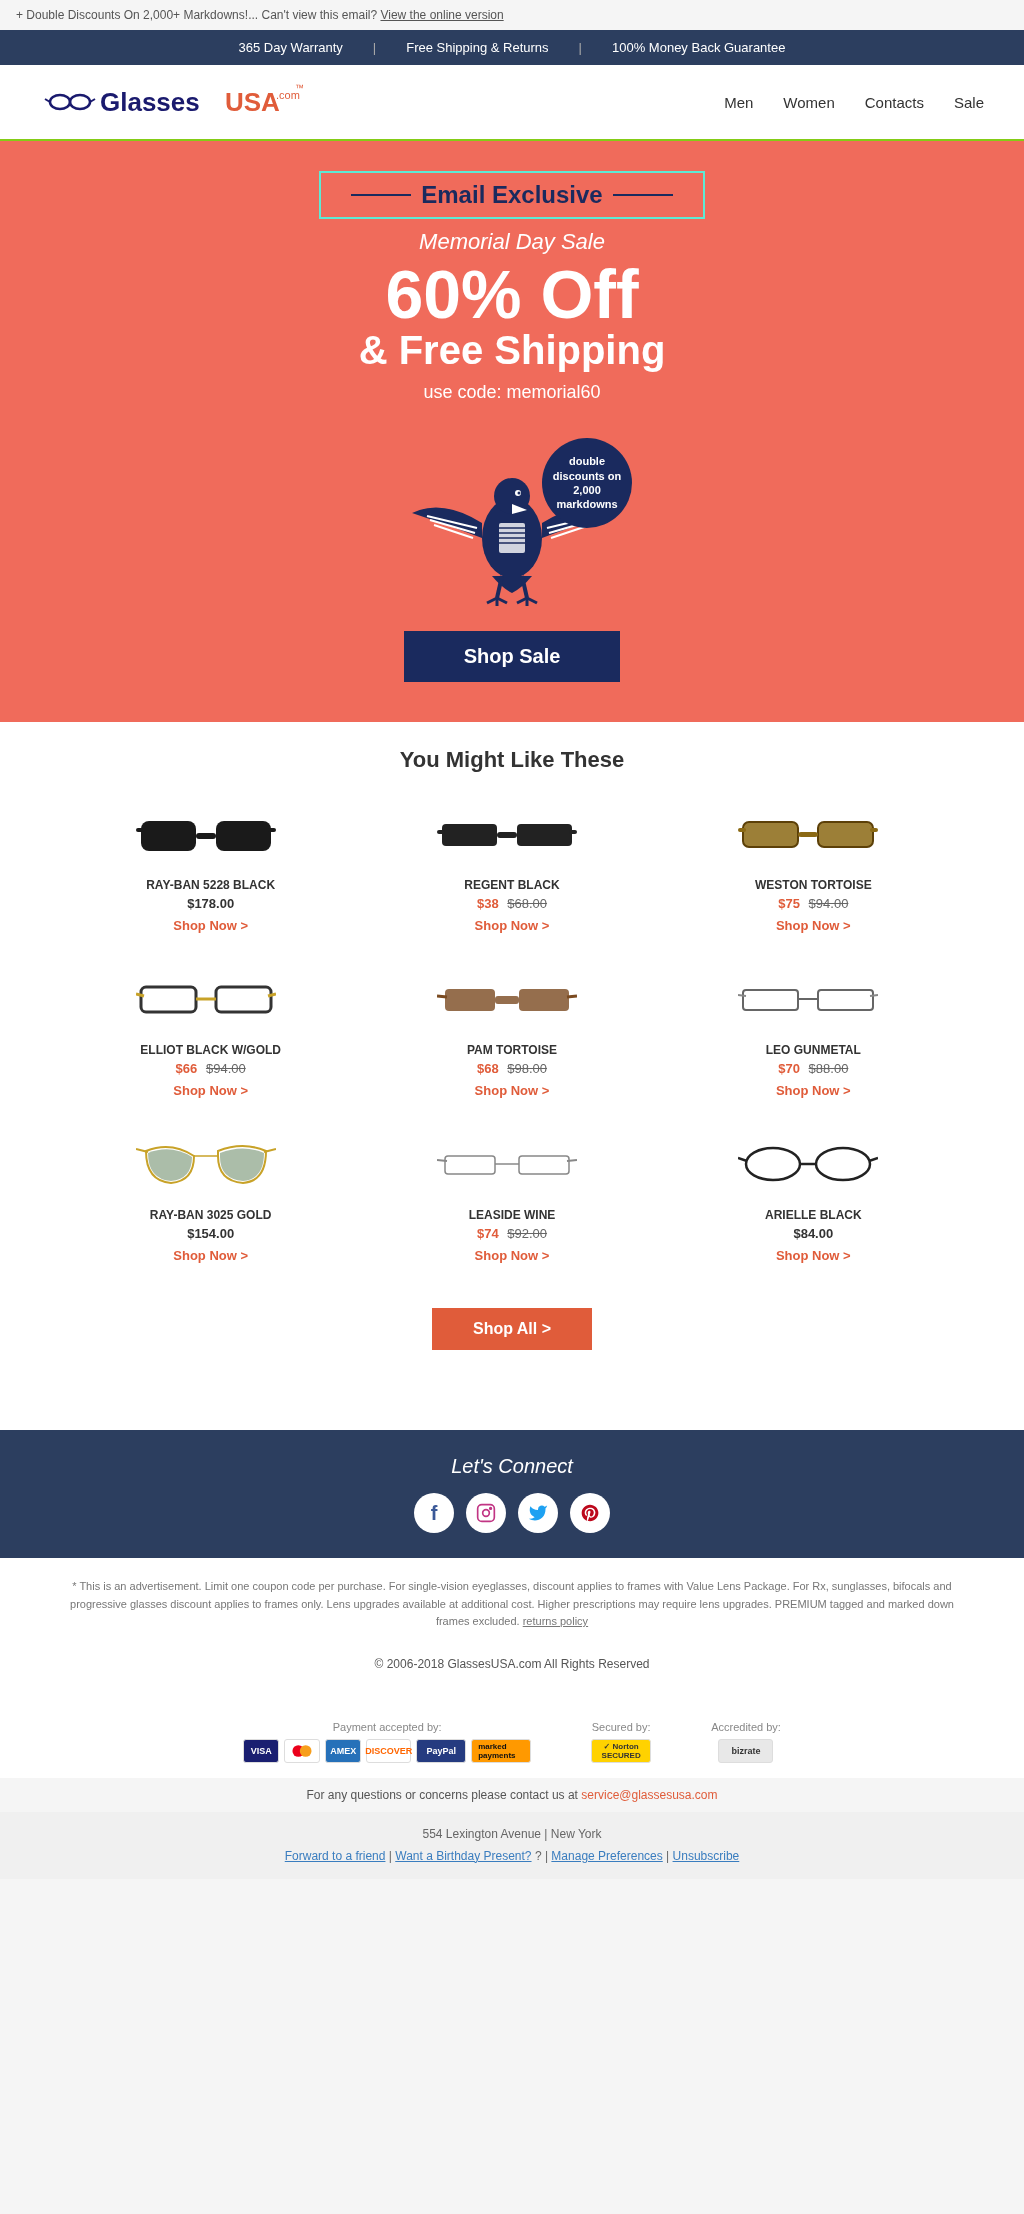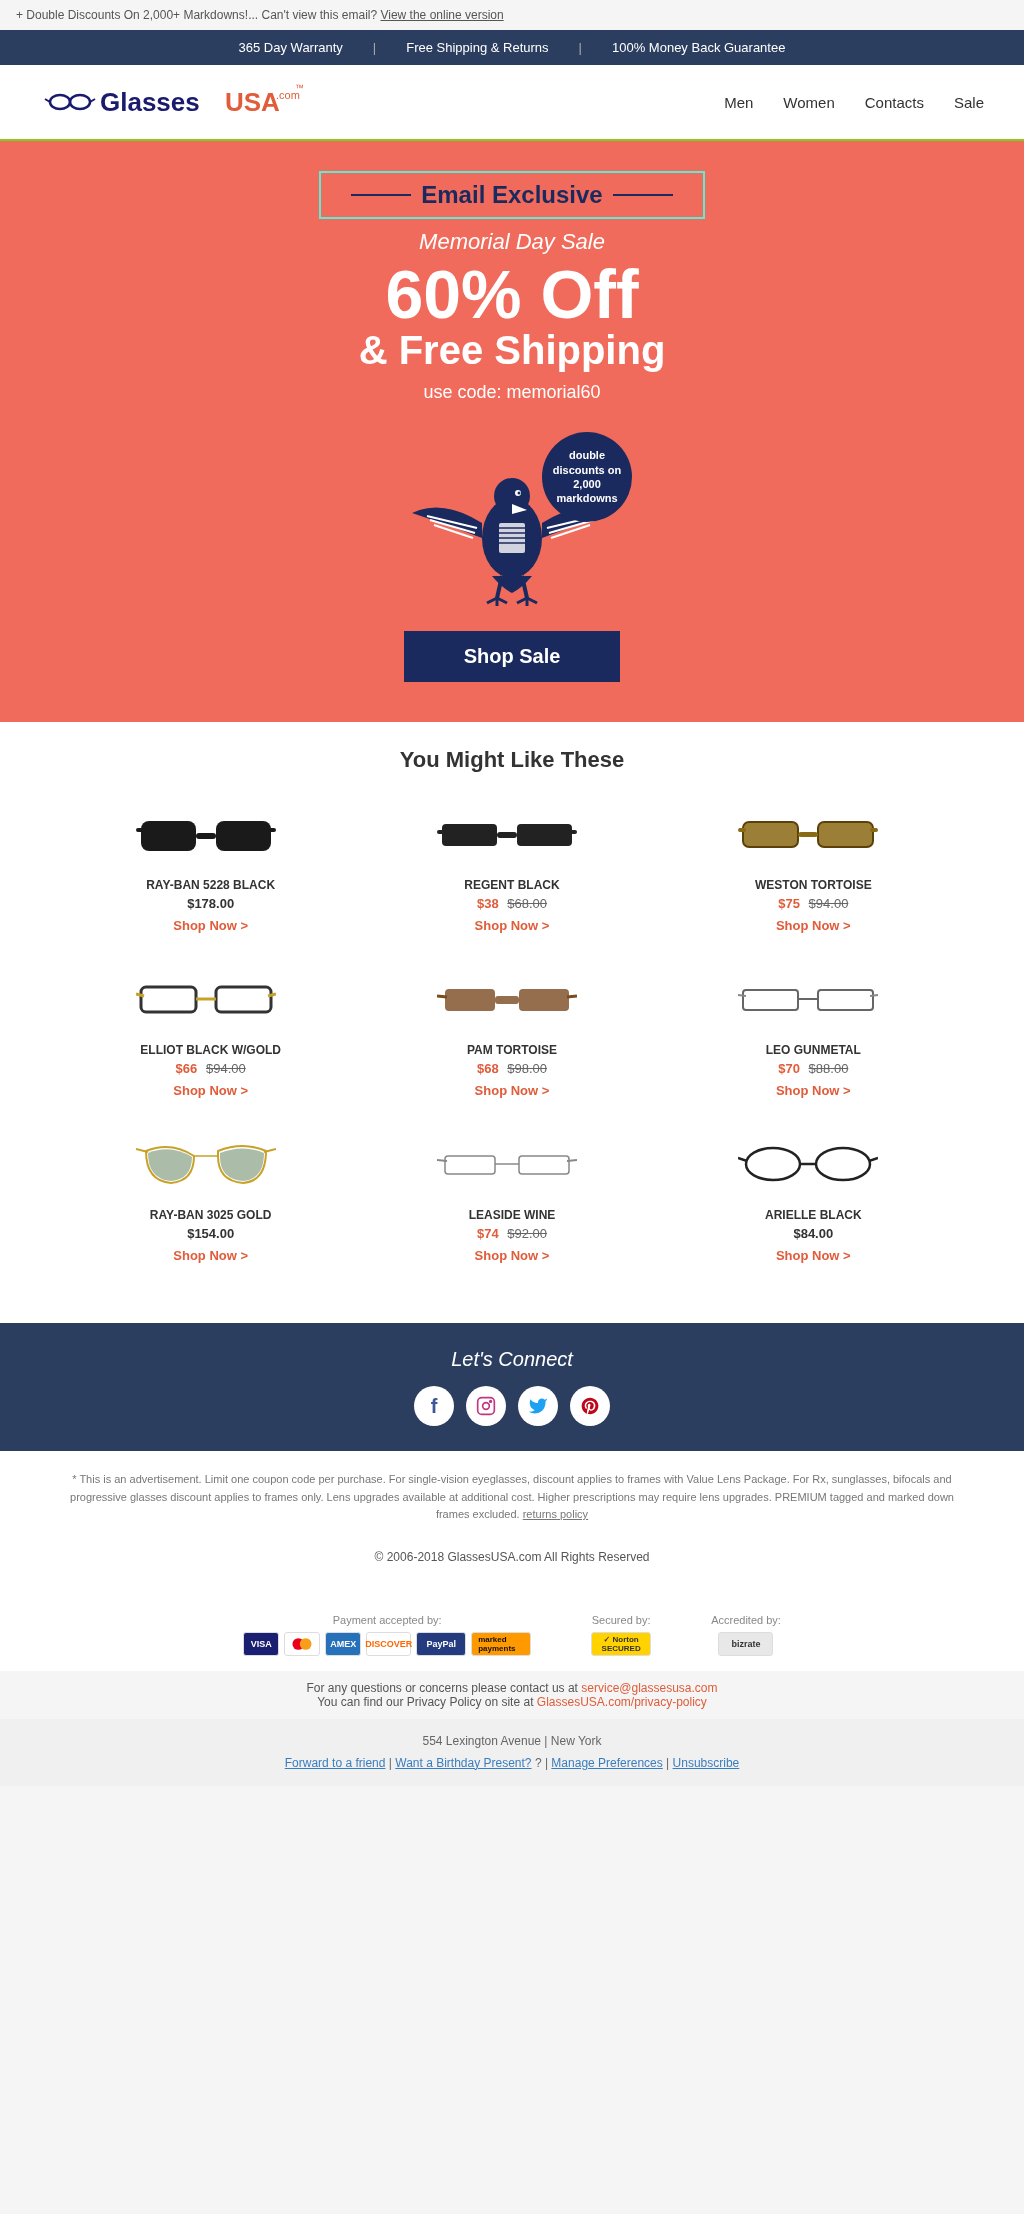--- a/index.html
+++ b/index.html
@@ -17,21 +17,21 @@
     .nav span { cursor: pointer; }
 
     .hero-section { background: #f06b5b; width: 100%; padding: 30px 20px 40px; text-align: center; position: relative; }
     .email-exclusive-badge { border: 2px solid #5eead4; display: inline-block; padding: 8px 30px; margin-bottom: 10px; }
     .email-exclusive-text { color: #1a2a5e; font-size: 24px; font-weight: bold; }
     .memorial-day { font-style: italic; color: white; font-size: 22px; margin-bottom: 5px; }
     .big-discount { color: white; font-size: 68px; font-weight: 900; line-height: 1; }
     .free-shipping { color: white; font-size: 40px; font-weight: 900; line-height: 1.1; margin-bottom: 10px; }
     .use-code { color: white; font-size: 18px; margin-bottom: 15px; }
     .eagle-container { position: relative; display: inline-block; margin: 10px 0; }
-    .double-discount-badge { position: absolute; right: -10px; top: 4px; background: #1a2a5e; color: white; border-radius: 50%; width: 90px; height: 90px; display: flex; align-items: center; justify-content: center; text-align: center; font-size: 11px; font-weight: bold; line-height: 1.3; }
+    .double-discount-badge { position: absolute; right: -10px; top: 10px; background: #1a2a5e; color: white; border-radius: 50%; width: 90px; height: 90px; display: flex; align-items: center; justify-content: center; text-align: center; font-size: 11px; font-weight: bold; line-height: 1.3; }
     .shop-sale-btn { background: #1a2a5e; color: white; font-size: 20px; font-weight: bold; padding: 14px 60px; border: none; cursor: pointer; margin-top: 10px; display: inline-block; }
 
     .eagle-svg { width: 220px; height: 180px; }
 
     .section-title { text-align: center; font-size: 22px; font-weight: bold; padding: 25px 0 15px; background: white; }
 
     .products-grid { background: white; padding: 10px 60px 30px; }
     .products-row { display: flex; justify-content: space-around; margin-bottom: 30px; }
     .product-item { text-align: center; width: 160px; }
     .product-img { width: 150px; height: 70px; display: flex; align-items: center; justify-content: center; margin-bottom: 10px; }
@@ -355,20 +355,23 @@
           </svg>
         </div>
         <div class="product-name">ARIELLE BLACK</div>
         <div class="product-prices">
           <span class="price-full">$84.00</span>
         </div>
         <a class="shop-now-link">Shop Now &gt;</a>
       </div>
     </div>
 
+    <div style="text-align:center; padding: 5px 0 20px;">
+      <button class="shop-all-btn">Shop All &gt;</button>
+    </div>
   </div>
 </div>
 
 <div class="connect-section">
   <div class="connect-title">Let's Connect</div>
   <div class="social-icons">
     <div class="social-icon facebook">
       <span style="font-weight:bold;font-size:20px;">f</span>
     </div>
     <div class="social-icon instagram">
@@ -430,24 +433,20 @@
     <div class="payment-icons">
       <div class="card-icon bizrate">bizrate</div>
     </div>
   </div>
 </div>
 
 <div class="footer-contact" style="padding: 10px 0;">
   <p>
     <span>For any questions or concerns please contact us at</span>
     <a style="color:#e05c3a;">service@glassesusa.com</a>
-  </p>
-  <p>
-    <span>You can find our Privacy Policy on site at</span>
-    <a style="color:#e05c3a;">GlassesUSA.com/privacy-policy</a>
   </p>
 </div>
 
 <div class="footer-sent">
   <p>554 Lexington Avenue | New York</p>
   <p>
     <a>Forward to a friend</a>
     <span> | </span>
     <a>Want a Birthday Present?</a>
     <span>? | </span>

